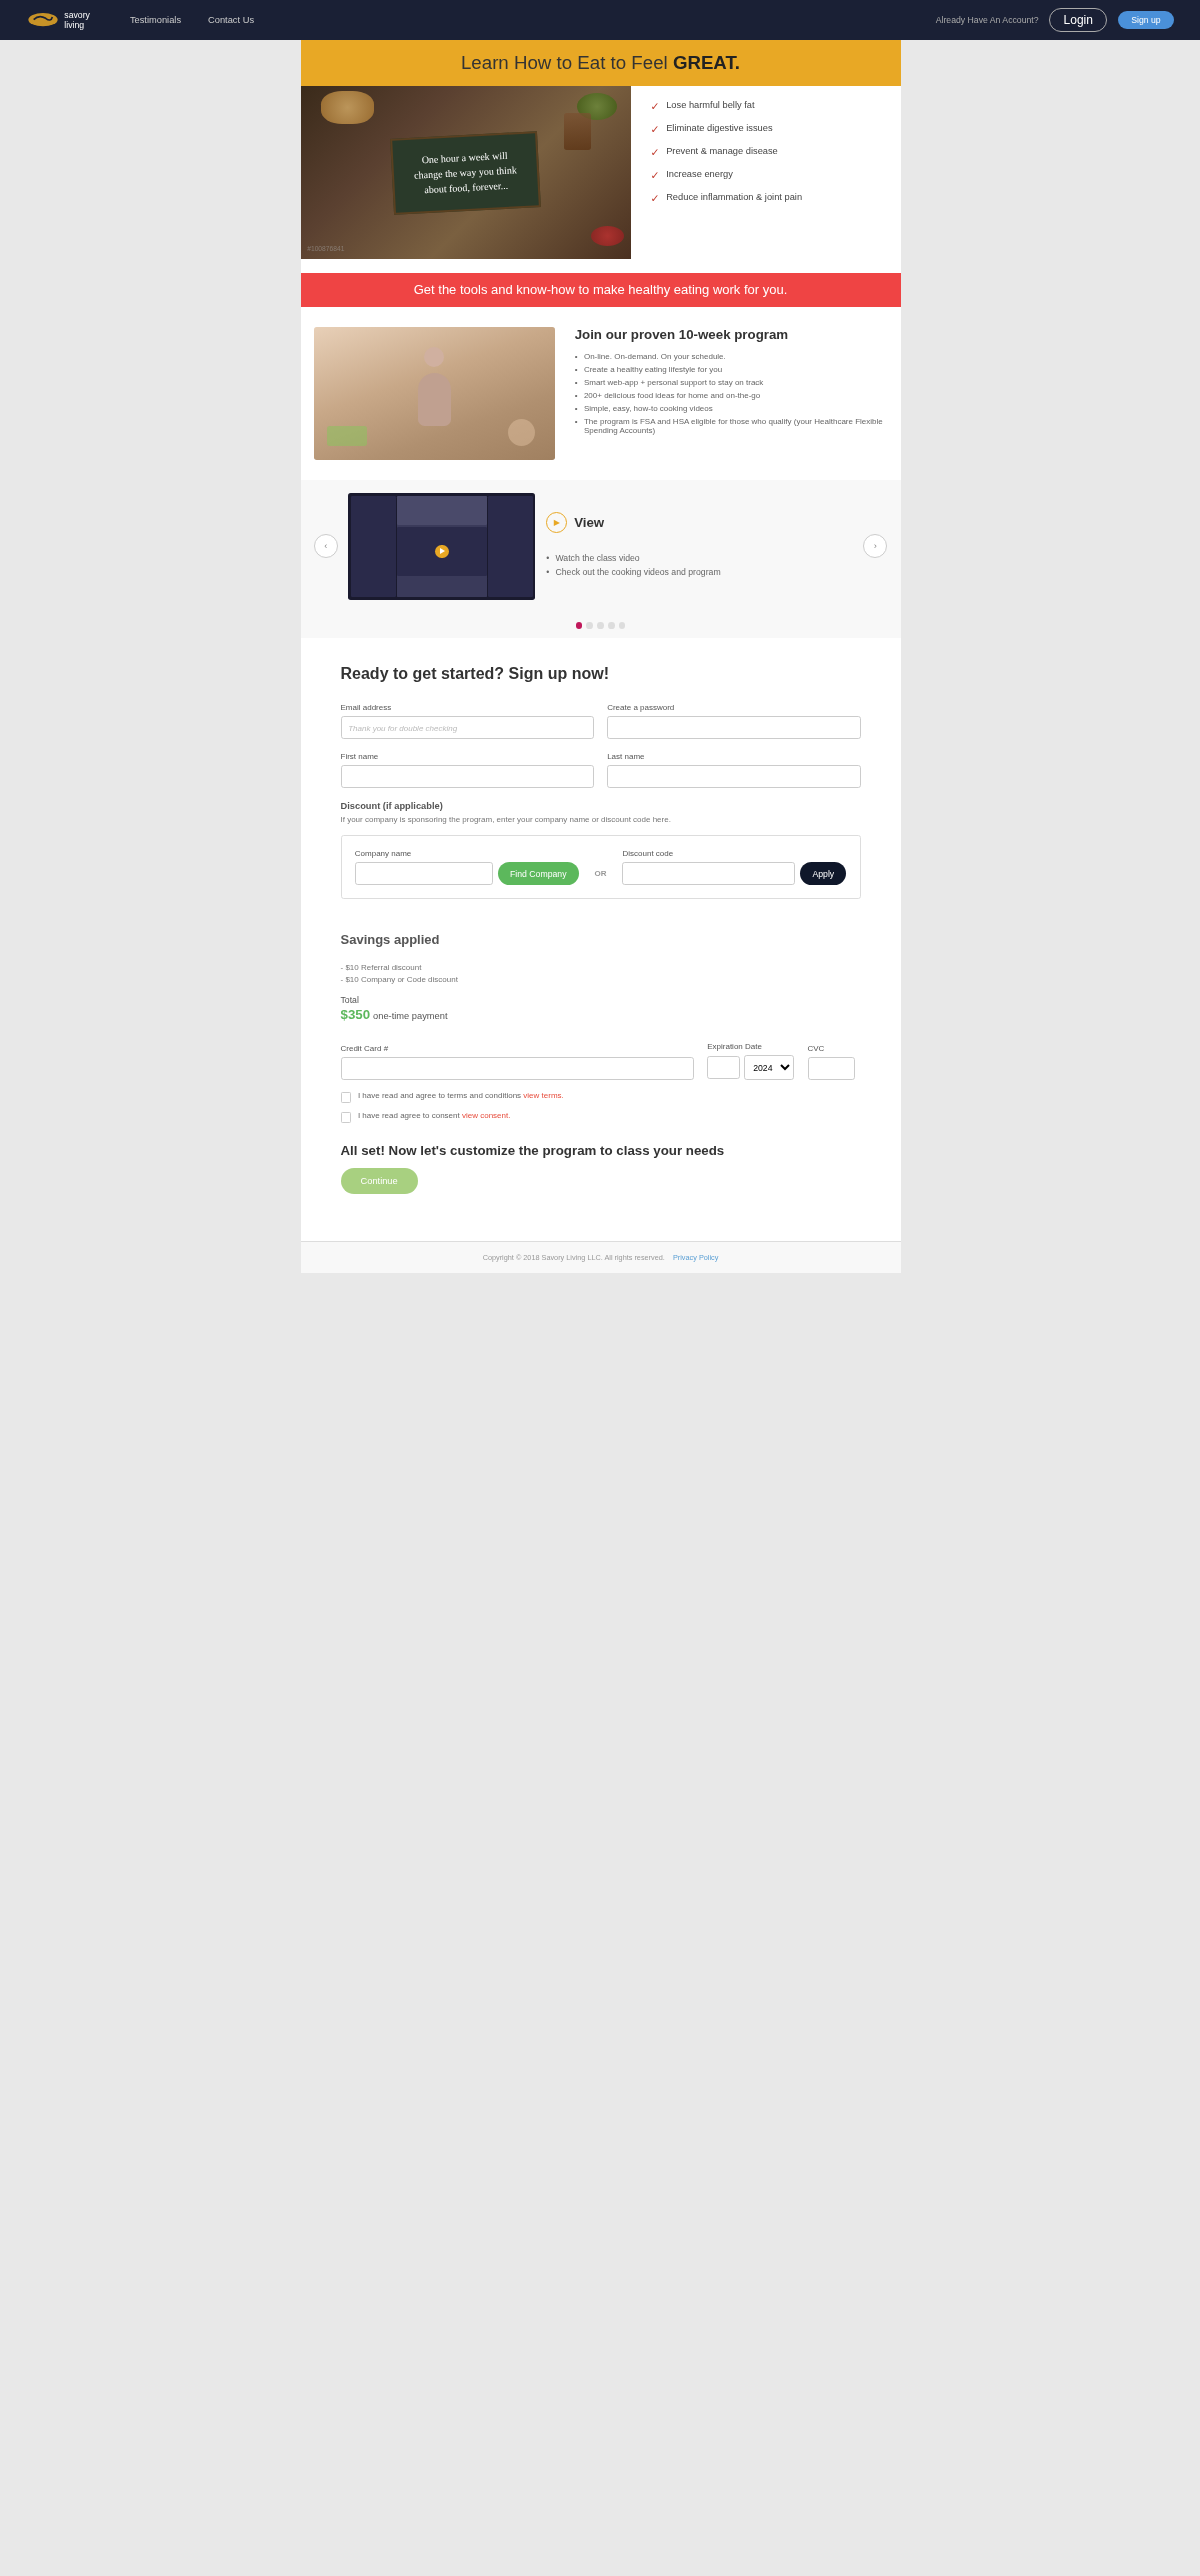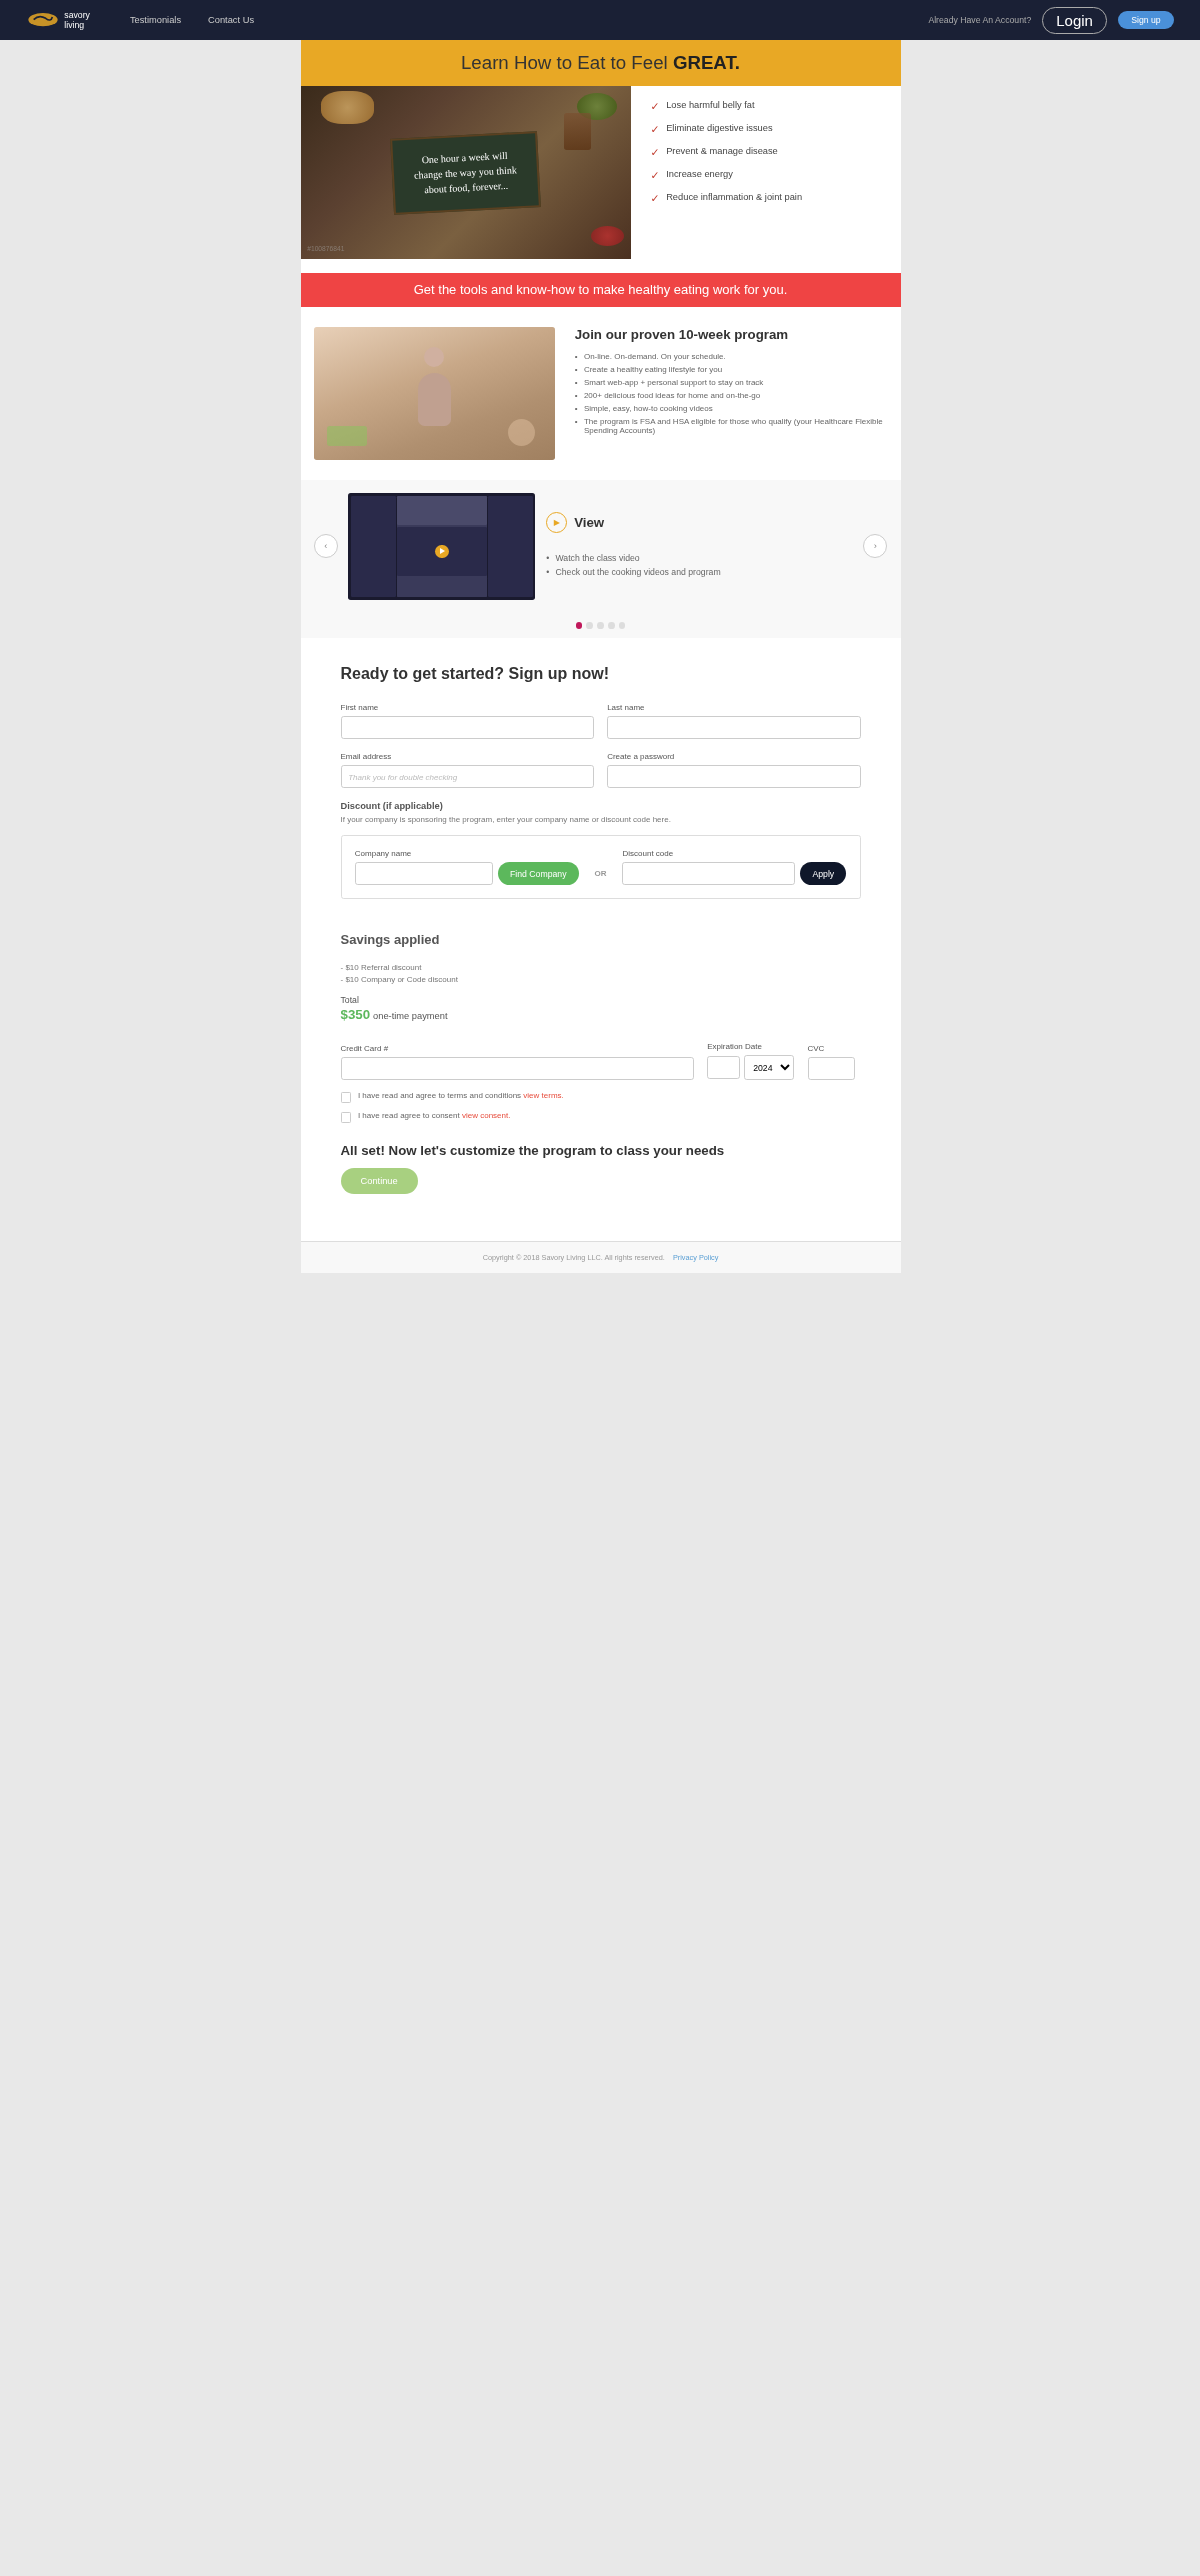--- a/index.html
+++ b/index.html
@@ -48,21 +48,21 @@
       color: #aaa;
       font-size: 8.7px;
     }
     .btn-login {
       background: transparent;
       border: 1px solid #aaa;
       color: #fff;
       padding: 4px 13.3px;
       border-radius: 13.3px;
       cursor: pointer;
-      font-size: 15px;
+      font-size: 12px;
     }
     .btn-signup {
       background: #4a90d9;
       border: none;
       color: #fff;
       padding: 4px 13.3px;
       border-radius: 13.3px;
       cursor: pointer;
       font-size: 8.7px;
     }
@@ -698,37 +698,37 @@
       <div class="dot"></div>
       <div class="dot"></div>
       <div class="dot"></div>
     </div>
 
     <div class="signup-section">
       <h2 class="signup-title">Ready to get started? Sign up now!</h2>
 
       <div class="form-row">
         <div class="form-group">
+          <label class="form-label">Email address</label>
+          <input class="form-input" type="email" placeholder="Thank you for double checking" style="">
+        </div>
+        <div class="form-group">
+          <label class="form-label">Create a password</label>
+          <input class="form-input" type="password" style="">
+        </div>
+      </div>
+
+      <div class="form-row">
+        <div class="form-group">
           <label class="form-label">First name</label>
           <input class="form-input" type="text" style="">
         </div>
         <div class="form-group">
           <label class="form-label">Last name</label>
           <input class="form-input" type="text" style="">
-        </div>
-      </div>
-
-      <div class="form-row">
-        <div class="form-group">
-          <label class="form-label">Email address</label>
-          <input class="form-input" type="email" placeholder="Thank you for double checking" style="">
-        </div>
-        <div class="form-group">
-          <label class="form-label">Create a password</label>
-          <input class="form-input" type="password" style="">
         </div>
       </div>
 
       <div class="discount-section">
         <div class="discount-title">Discount (if applicable)</div>
         <div class="discount-desc">If your company is sponsoring the program, enter your company name or discount code here.</div>
 
         <div class="discount-box">
           <div class="discount-company">
             <label>Company name</label>

